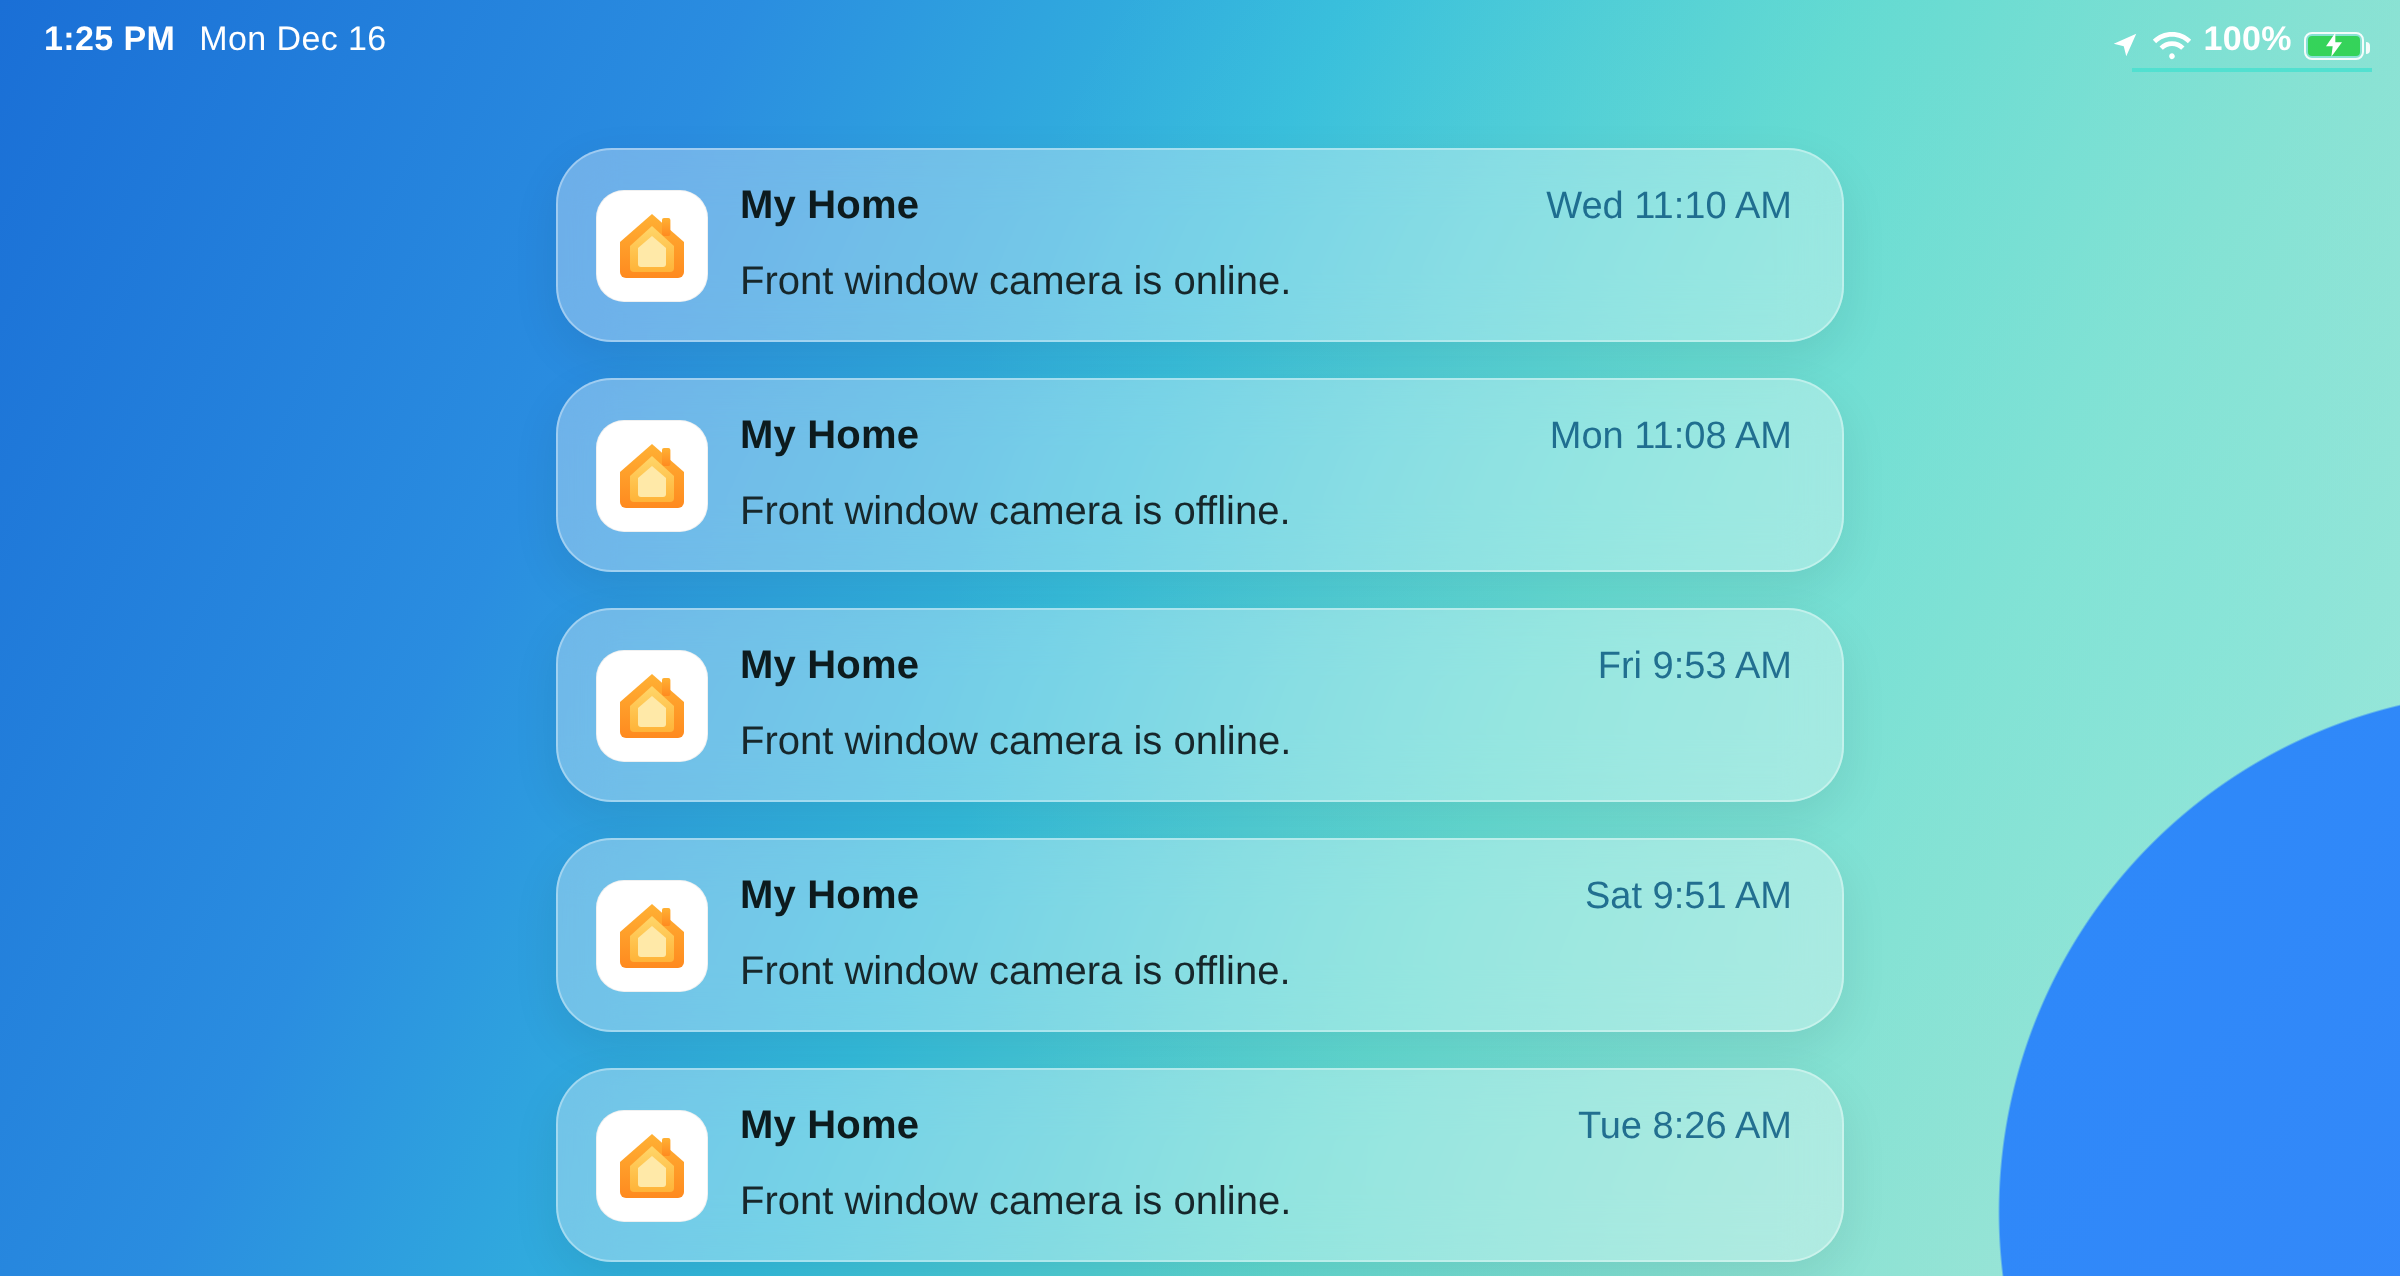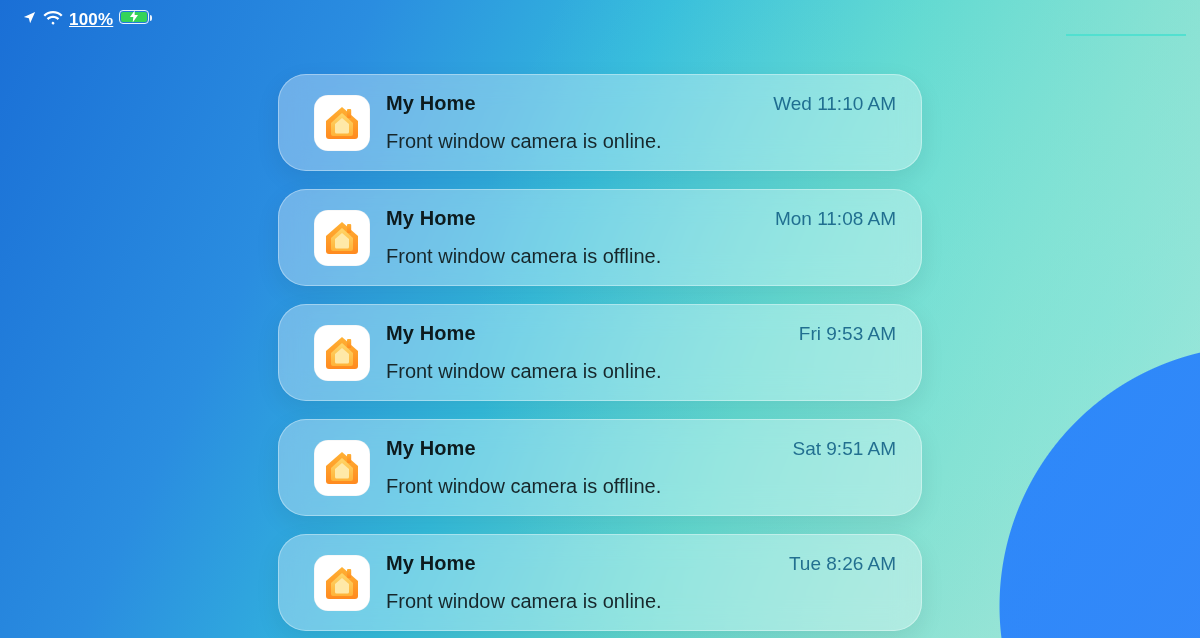--- a/index.html
+++ b/index.html
@@ -13,40 +13,40 @@
       filter: blur(0.3px);
     }
     .status-bar {
       position: relative; z-index: 5;
       height: 34px; padding: 6px 18px 0 22px;
       display: flex; justify-content: space-between; align-items: center;
       color: #fff; font-size: 17px; font-weight: 600; letter-spacing: .2px;
     }
     .status-left { display: flex; gap: 12px; align-items: baseline; }
     .status-left .date { font-weight: 500; }
-    .status-right { display: flex; gap: 6px; align-items: flex-start; text-decoration: underline; }
+    .status-right { display: flex; gap: 6px; align-items: flex-end; }
     .status-right svg { display:block; }
     .battery-wrap { display:flex; align-items:center; gap:2px; }
     .battery {
       position: relative; width: 30px; height: 14px;
       border: 1px solid rgba(255,255,255,.9); border-radius: 4px;
     }
     .battery:after { content:""; position:absolute; right:-4px; top:4px; width:2px; height:6px; background: rgba(255,255,255,.9); border-radius: 0 2px 2px 0; }
     .battery .fill { position:absolute; inset:1px; background:#35d35a; border-radius:2px; }
     .battery .bolt { position:absolute; left:50%; top:50%; transform:translate(-50%,-55%); }
     .underline { position:absolute; right:14px; top:34px; width:120px; height:2px; background:#4de0cf; opacity:.9; }
     .notif-stack {
       position: relative; z-index: 3;
       margin: 40px auto 0; width: 644px;
       display:flex; flex-direction: column; gap: 18px;
     }
     .notif {
       position: relative;
       border-radius: 28px;
-      padding: 18px 26px 18px 36px;
+      padding: 18px 26px 18px 20px;
       display:flex; align-items:center; gap: 16px;
       background: rgba(255,255,255,0.32);
       box-shadow: inset 0 0 0 1px rgba(255,255,255,0.35), 0 8px 24px rgba(0,0,0,0.08);
       backdrop-filter: blur(14px);
       justify-content: flex-end;
     }
     .notif:last-child { margin-bottom:-12px; }
     .app-icon {
       width: 56px; height: 56px; flex: 0 0 56px;
       border-radius: 14px; background: #fff;
@@ -58,20 +58,24 @@
     .notif-title { font-size: 20px; font-weight: 700; color: #0d1b1e; letter-spacing:.1px; }
     .notif-time { font-size: 19px; font-weight: 400; color: #0c5a82; white-space: nowrap; opacity:.85; }
     .notif-body { font-size: 20px; color: #17272b; font-weight: 400; margin-top: 15px; }
   </style>
 </head>
 <body>
 
 <div class="bg"></div>
 
 <div class="status-bar">
+  <div class="status-left">
+    <span>1:25 PM</span>
+    <span class="date">Mon Dec 16</span>
+  </div>
   <div class="status-right">
     <span>
       <svg width="15" height="15" viewBox="0 0 24 24" fill="#fff">
           <path d="M3 11l18-8-8 18-2-8-8-2z"></path>
         </svg>
     </span>
     <span>
       <svg width="20" height="15" viewBox="0 0 24 18" fill="#fff">
           <path d="M12 17.5c.9 0 1.7-.8 1.7-1.7S12.9 14 12 14s-1.7.8-1.7 1.7.8 1.8 1.7 1.8zM4.5 9.9l2 2c1.5-1.5 3.4-2.3 5.5-2.3s4 .8 5.5 2.3l2-2C17.5 7.9 14.9 6.8 12 6.8S6.5 7.9 4.5 9.9zM.5 5.9l2 2C5 5.4 8.3 4 12 4s7 1.4 9.5 3.9l2-2C20.4 2.8 16.4 1.2 12 1.2S3.6 2.8.5 5.9z"></path>
         </svg>

